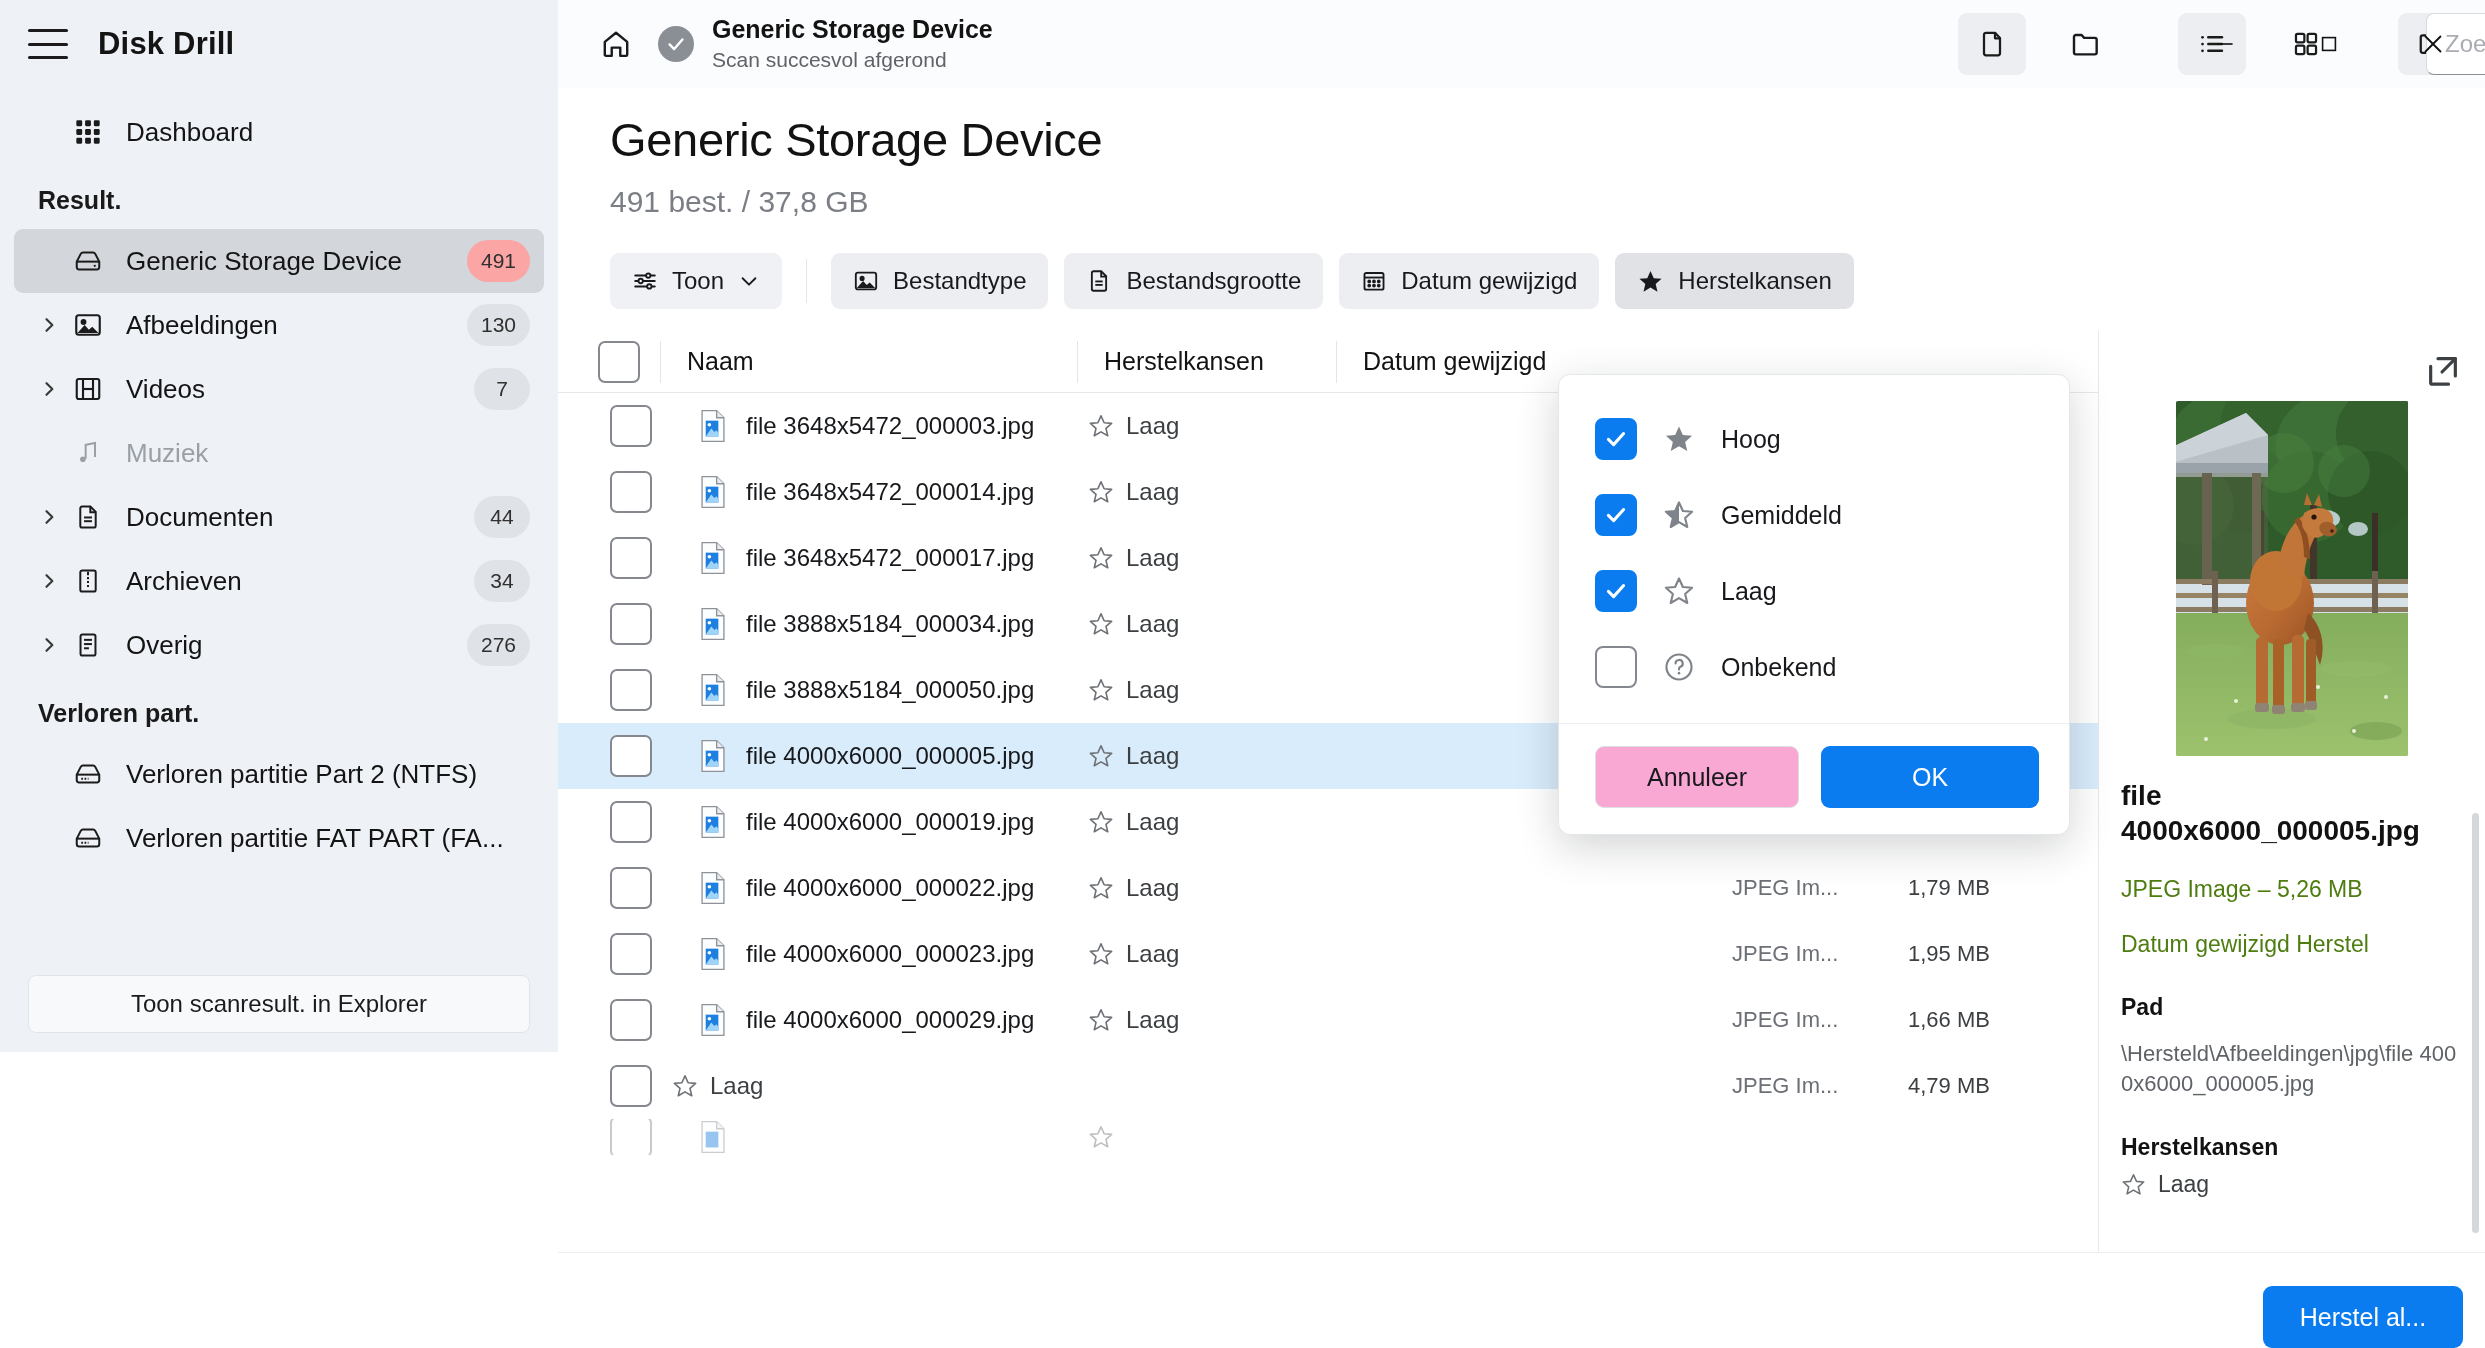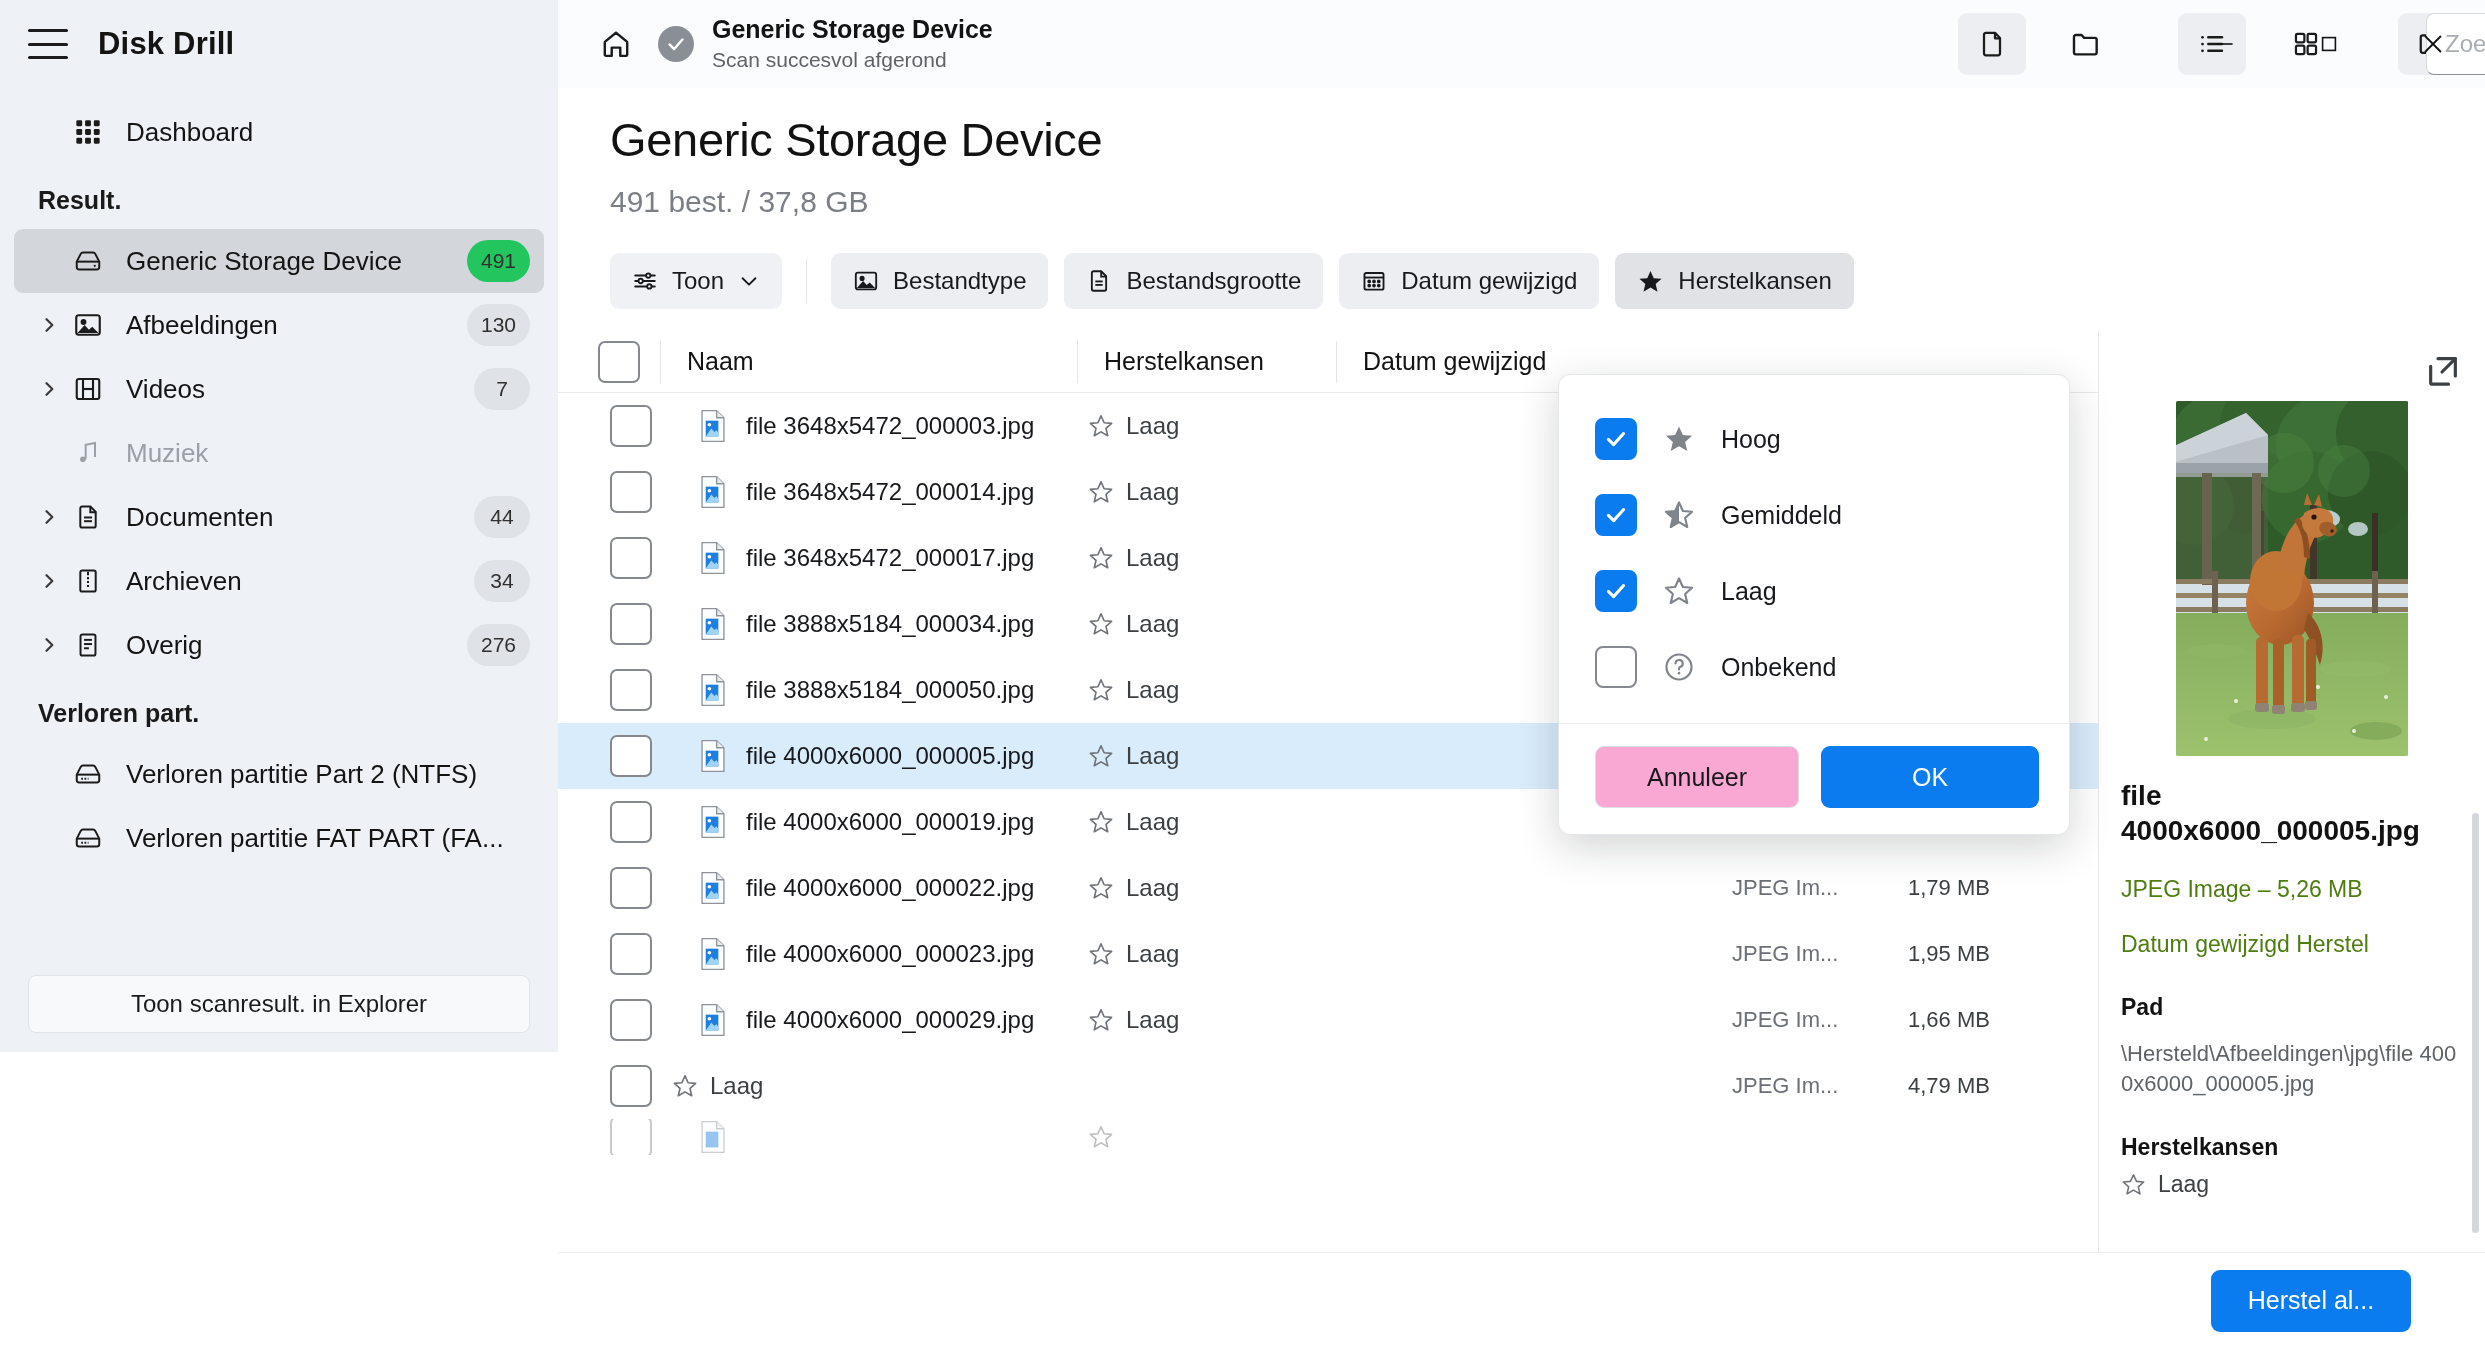--- a/index.html
+++ b/index.html
@@ -34,21 +34,21 @@
   .sb-item .chev { width: 34px; flex: 0 0 34px; display: flex; align-items: center; justify-content: center; color: #3a3a3a; }
   .sb-item .chev.empty { visibility: hidden; }
   .sb-item .ic { width: 44px; flex: 0 0 44px; display: flex; align-items: center; justify-content: center; color: #1b1b1b; }
   .sb-item .lbl { font-size: 26px; color: #141414; margin-left: 16px; flex: 1 1 auto; white-space: nowrap; overflow: hidden; }
   .sb-item.disabled .lbl, .sb-item.disabled .ic { color: #9aa0a6; }
   .sb-item .badge {
     min-width: 56px; height: 42px; border-radius: 21px; background: #dfe2e7;
     color: #303030; font-size: 21px; display: flex; align-items: center; justify-content: center;
     padding: 0 14px; margin-right: 14px;
   }
-  .sb-item.selected .badge { background: #22c55e; }
+  .sb-item.selected .badge { background: #fca5a5; }
 
   .sb-bottom { height: 96px; padding: 0 28px; display: flex; align-items: center; }
   .explorer-btn {
     width: 100%; height: 58px; background: #f7f9fb; border: 1px solid #e1e4e9; border-radius: 8px;
     font-size: 24px; color: #1b1b1b; display: flex; align-items: center; justify-content: center; cursor: pointer;
   }
 
   
   .main { flex: 1 1 auto; height: 1348px; background: #fff; position: relative; display: flex; flex-direction: column; }
 
@@ -117,21 +117,21 @@
   .pv-thumb { width: 232px; height: 355px; border-radius: 2px; overflow: hidden; position: relative; background: #7fa85c; }
   .pv-info { padding-top: 22px; }
   .pv-name { font-size: 28px; font-weight: 700; color: #121212; line-height: 1.25; word-break: break-word; }
   .pv-meta { font-size: 23px; color: #4d7c0f; margin-top: 28px; }
   .pv-sec-title { font-size: 23px; font-weight: 700; color: #121212; margin-top: 36px; }
   .pv-path { font-size: 22px; color: #5f6368; margin-top: 18px; line-height: 1.35; word-break: break-all; }
   .pv-chance { display: flex; align-items: center; gap: 12px; margin-top: 10px; font-size: 23px; color: #3c4043; }
   .pv-scroll { position: absolute; right: 6px; top: 482px; width: 7px; height: 420px; background: #d4d7dc; border-radius: 4px; }
 
   
-  .bottombar { height: 96px; flex: 0 0 96px; display: flex; align-items: center; justify-content: flex-end; padding-right: 74px; background: #fff; border-top: 1px solid #eceef1; }
+  .bottombar { height: 96px; flex: 0 0 96px; display: flex; align-items: flex-end; justify-content: flex-end; padding-right: 22px; background: #fff; border-top: 1px solid #eceef1; }
   .primary-btn {
     height: 62px; min-width: 200px; background: #0a7cf0; color: #fff; font-size: 25px;
     border: 0; border-radius: 9px; cursor: pointer; padding: 0 30px; font-family: inherit;
   }
 
   
   .popup {
     position: absolute; left: 1558px; top: 374px; width: 512px;
     background: #fff; border: 1px solid #e4e6ea; border-radius: 12px;
     box-shadow: 0 12px 42px rgba(20,24,32,.19); z-index: 50; overflow: hidden;

